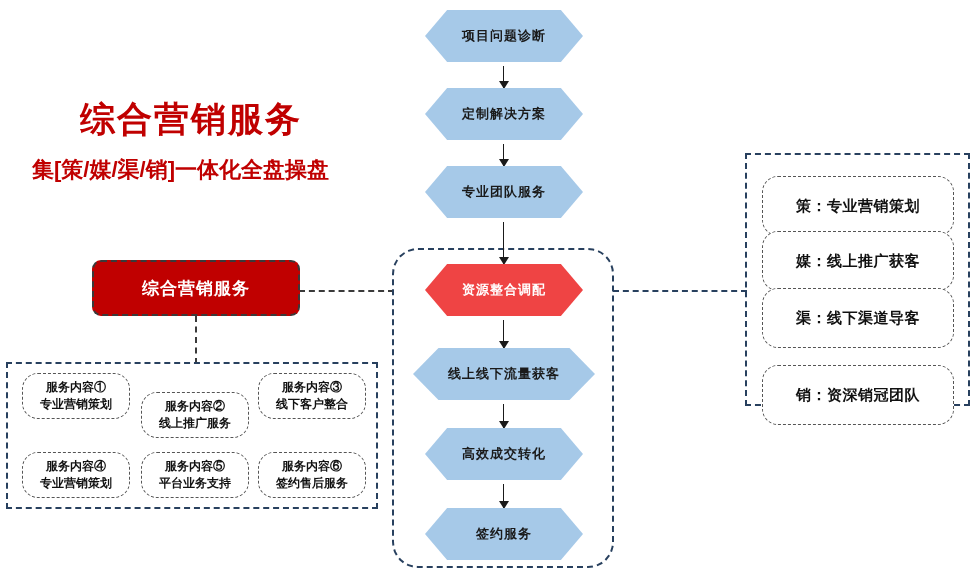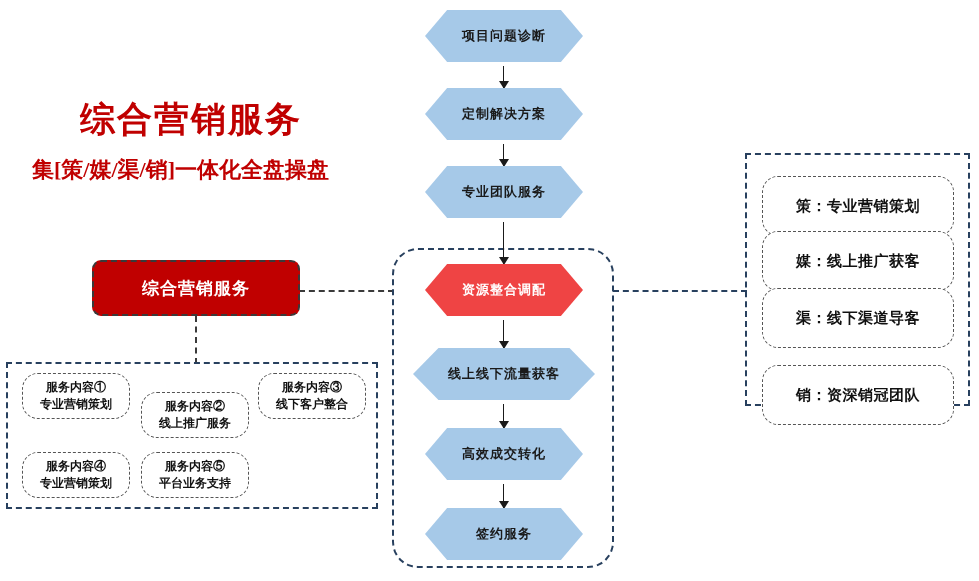--- a/index.html
+++ b/index.html
@@ -31,21 +31,20 @@
   }
   .title-sub {
     position: absolute;
     left: 32px;
     top: 155px;
     font-size: 22px;
     font-weight: bold;
     color: #C00000;
     letter-spacing: 0px;
     white-space: nowrap;
-    font-family: Liberation Serif, serif;
   }
 
   
   .red-box {
     position: absolute;
     left: 92px;
     top: 260px;
     width: 208px;
     height: 56px;
     background: #C00000;
@@ -261,20 +260,24 @@
   </div>
 
   <div class="chip service" style="left:22px;top:452px;">
     <span>服务内容④</span>
     <span>专业营销策划</span>
   </div>
   <div class="chip service" style="left:141px;top:452px;">
     <span>服务内容⑤</span>
     <span>平台业务支持</span>
   </div>
+  <div class="chip service" style="left:258px;top:452px;">
+    <span>服务内容⑥</span>
+    <span>签约售后服务</span>
+  </div>
 
   <div class="panel" id="pillars-panel"></div>
 
   <div class="chip pillar" style="top:176px;">
     <span>策：专业营销策划</span>
   </div>
   <div class="chip pillar" style="top:231px;">
     <span>媒：线上推广获客</span>
   </div>
   <div class="chip pillar" style="top:288px;">

